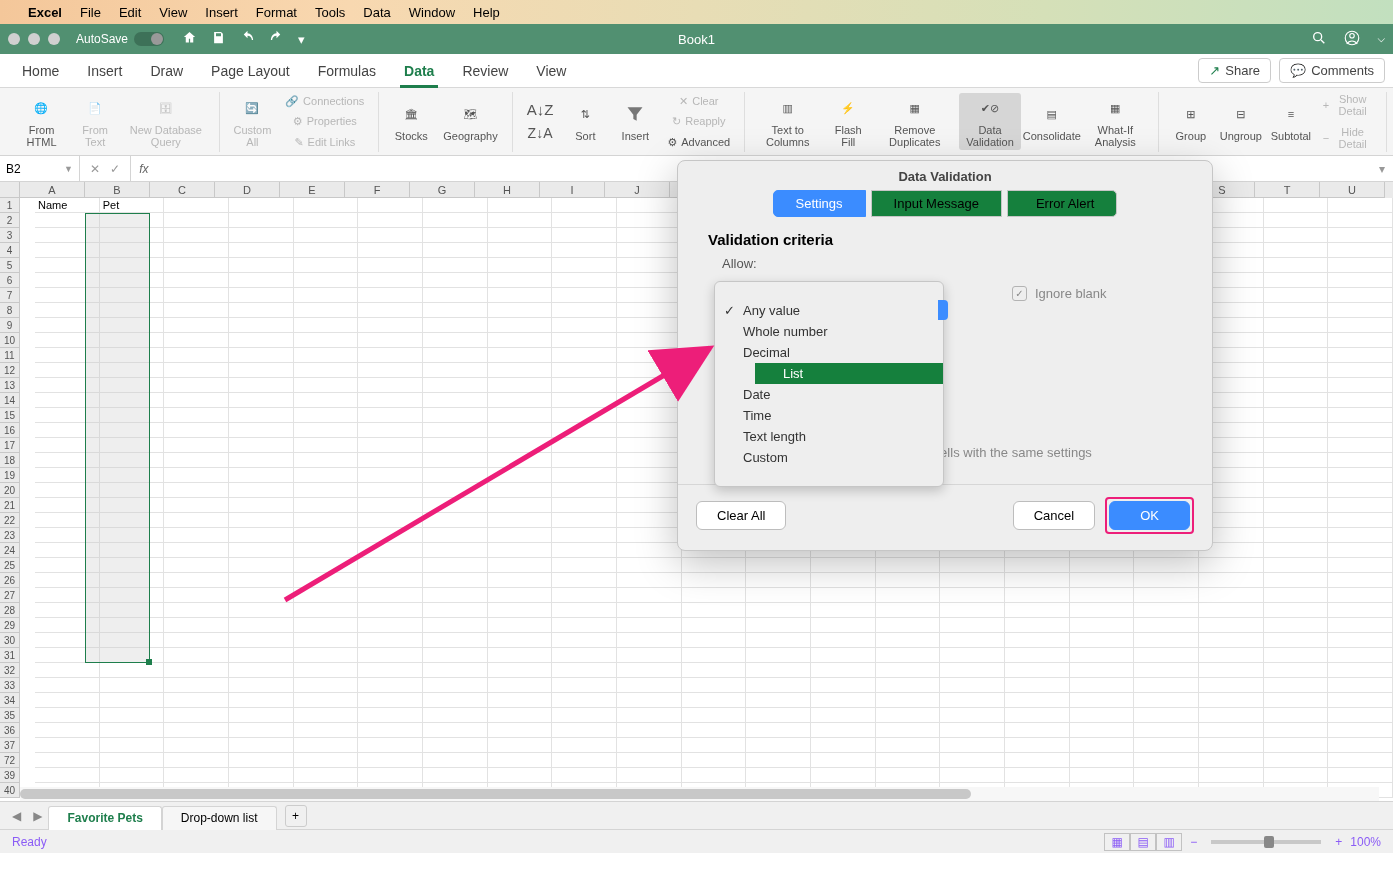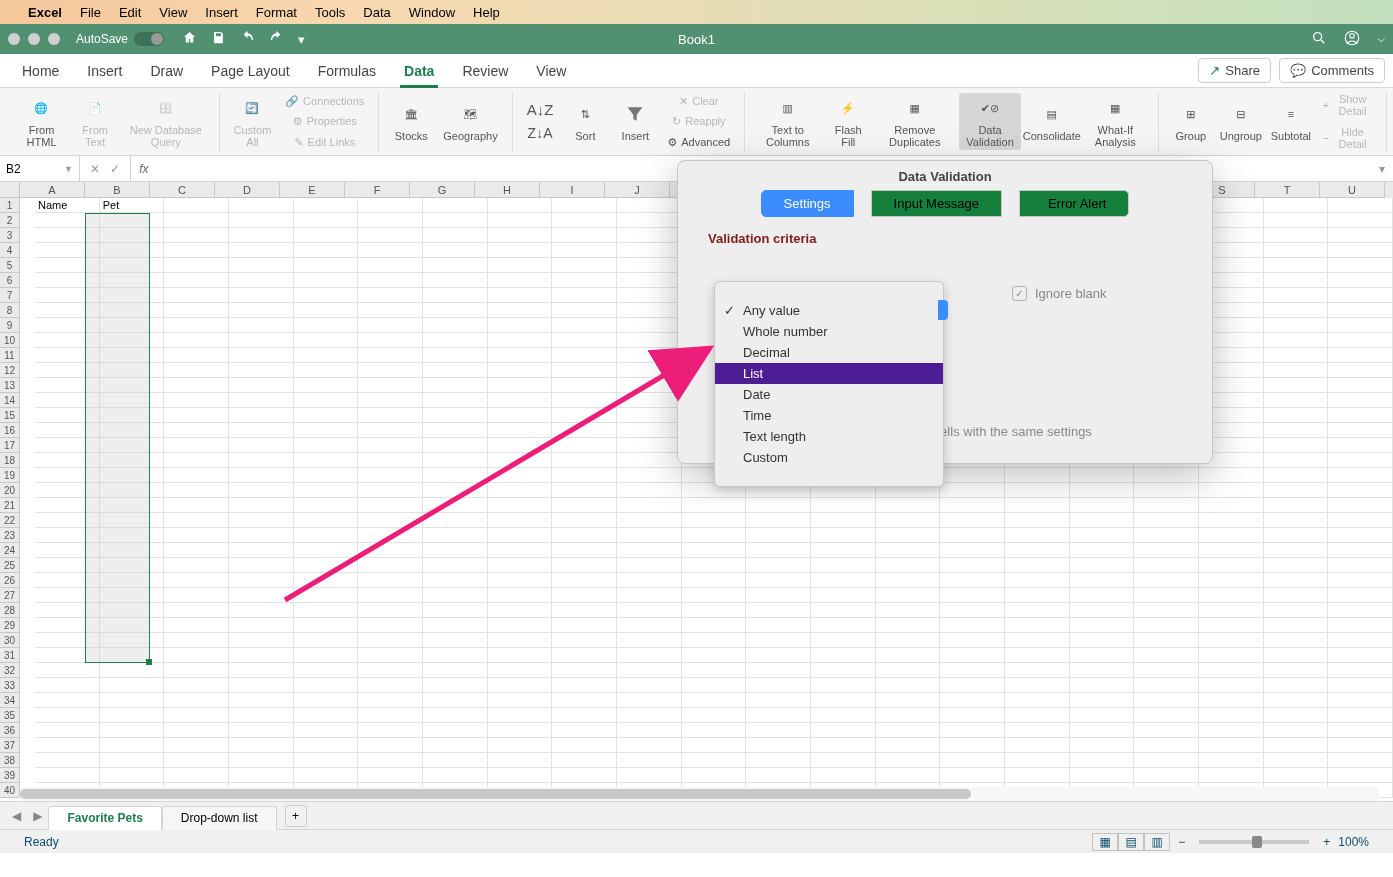--- a/index.html
+++ b/index.html
@@ -61,51 +61,51 @@
 .grid-scrollbar-h .thumb { position:absolute; top:2px; left:0; width:70%; height:10px; background:#c8c8c8; border-radius:5px; }
 
 
 .sheet-tabs { height: 28px; background:#f0f0f0; border-top:1px solid #d4d4d4; display:flex; align-items:center; padding:0 6px; gap:0; font-size:12px; }
 .sheet-tabs .nav { color:#888; padding:0 6px; }
 .sheet-tabs .stab { padding:0 18px; height:24px; display:flex; align-items:center; border:1px solid #d4d4d4; border-bottom:none; background:#f6f6f6; margin-top:4px; border-radius:3px 3px 0 0; }
 .sheet-tabs .stab.active { background:#fff; color:#1e7e4c; font-weight:600; }
 .sheet-tabs .add { width:22px; height:22px; border:1px solid #ccc; border-radius:3px; display:flex; align-items:center; justify-content:center; margin-left:8px; }
 
 
-.statusbar { height: 24px; background:#f0f0f0; border-top:1px solid #d4d4d4; display:flex; align-items:center; padding:0 24px; font-size:12px; color:#0c4a6e; }
+.statusbar { height: 24px; background:#f0f0f0; border-top:1px solid #d4d4d4; display:flex; align-items:center; padding:0 12px; font-size:12px; color:#8b5cf6; }
 .statusbar .right { margin-left:auto; display:flex; align-items:center; gap:8px; }
 .view-btns { display:flex; }
 .view-btns span { width:26px; height:18px; border:1px solid #c2c2c2; display:flex; align-items:center; justify-content:center; }
 .zoom-slider { width:110px; height:4px; background:#c8c8c8; position:relative; margin:0 6px; }
 .zoom-slider .knob { position:absolute; left:48%; top:-4px; width:10px; height:12px; background:#888; border-radius:2px; }
 
 
 .dialog { position:absolute; top:160px; left:677px; width:536px; background:#eeeeee; border:1px solid #c6c6c6; border-radius:8px; box-shadow:0 12px 40px rgba(0,0,0,0.25); }
 .dialog .dtitle { text-align:center; padding:8px 0 6px; font-size:13px; font-weight:600; color:#444; }
-.dialog .dtabs { display:flex; justify-content:center; gap:17px; margin-bottom:14px; }
+.dialog .dtabs { display:flex; justify-content:center; gap:5px; margin-bottom:14px; }
 .dialog .dtab { padding:5px 22px; background:#15803d; border:1px solid #c6c6c6; font-size:13px; }
 .dialog .dtab:first-child { border-radius:5px 0 0 5px; }
 .dialog .dtab:last-child { border-radius:0 5px 5px 0;padding-left:28px; }
 .dialog .dtab.active { background:#3b8cff; color:#fff; border-color:#3b8cff; }
 .dialog .dbody { padding:0 30px 16px; color:#555; }
-.dialog .sect { font-weight:600; color:#7f1d1d; font-size:13px; margin-bottom:8px; }
+.dialog .sect { font-weight:600; color:#000000; font-size:15px; margin-bottom:8px; }
 .dialog .lbl { font-size:13px; margin:4px 0 4px 14px; }
 .dialog .chk-row { margin:10px 0 8px 14px; display:flex; align-items:center; gap:8px; font-size:13px; color:#888; }
 .dialog .chk { width:15px; height:15px; border:1px solid #b3b3b3; border-radius:3px; display:flex; align-items:center; justify-content:center; font-size:11px; color:#666; }
 .dialog .dfooter { display:flex; padding:12px 18px 16px; gap:10px; align-items:center; border-top:1px solid #d6d6d6; }
 .dialog .btn { padding:6px 20px; border:1px solid #bdbdbd; border-radius:6px; background:#fff; font-size:13px; }
 .dialog .btn.primary { background:#3b8cff; border-color:#3b8cff; color:#fff; padding:6px 30px; }
 .dialog .ok-wrap { border:2.5px solid #ed1e79; border-radius:4px; padding:2px; }
 .dropdown-btn-edge { position:absolute; right:-5px; top:0; width:10px; height:20px; background:#3b8cff; border-radius:0 4px 4px 0; }
 
 
 .allow-dd { position:absolute; left:714px; top:281px; width:230px; background:#eeeeee; border:1px solid #c6c6c6; border-radius:6px; box-shadow:0 4px 12px rgba(0,0,0,0.2); z-index:20; font-size:13px; color:#333; padding:18px 0; }
 .allow-dd .opt { padding:3px 10px 3px 28px; position:relative; }
 .allow-dd .opt.checked::before { content:"✓"; position:absolute; left:9px; top:3px; }
-.allow-dd .opt.hl { background:#4c1d95; color:#fff; }
+.allow-dd .opt.hl { background:#15803d; color:#fff;margin-left:40px; }
 
 
 .arrow { position:absolute; top:340px; left:280px; width:440px; height:265px; z-index:30; pointer-events:none; }
 
 .ignore-blank { position:absolute; left:1012px; top:286px; display:flex; align-items:center; gap:8px; font-size:13px; color:#888; }
 </style>
 </head>
 <body>
 
 <div class="menubar">
@@ -395,21 +395,21 @@
       <span>28</span>
       <span>29</span>
       <span>30</span>
       <span>31</span>
       <span>32</span>
       <span>33</span>
       <span>34</span>
       <span>35</span>
       <span>36</span>
       <span>37</span>
-      <span>38</span>
+      <span>72</span>
       <span>39</span>
       <span>40</span>
     </div>
   <div class="cells" id="cells">
       <div class="row">
         <div class="cell">Name</div>
         <div class="cell">Pet</div>
         <div class="cell"></div>
         <div class="cell"></div>
         <div class="cell"></div>
@@ -1367,24 +1367,33 @@
 
 <div class="dialog">
   <div class="dtitle">Data Validation</div>
   <div class="dtabs">
     <div class="dtab active">Settings</div>
     <div class="dtab">Input Message</div>
     <div class="dtab">Error Alert</div>
   </div>
   <div class="dbody">
     <div class="sect">Validation criteria</div>
+    <div class="lbl">Allow:</div>
     <div style="height:160px"></div>
     <div class="chk-row">
       <span class="chk"></span>
       <span>Apply these changes to all other cells with the same settings</span>
+    </div>
+  </div>
+  <div class="dfooter">
+    <button class="btn">Clear All</button>
+    <div style="flex:1"></div>
+    <button class="btn">Cancel</button>
+    <div class="ok-wrap">
+      <button class="btn primary">OK</button>
     </div>
   </div>
 </div>
 
 <div class="ignore-blank">
   <span class="chk" style="width:15px;height:15px;border:1px solid #b3b3b3;border-radius:3px;display:inline-flex;align-items:center;justify-content:center;font-size:10px;color:#888;">✓</span>
   <span>Ignore blank</span>
 </div>
 
 <div class="allow-dd">

